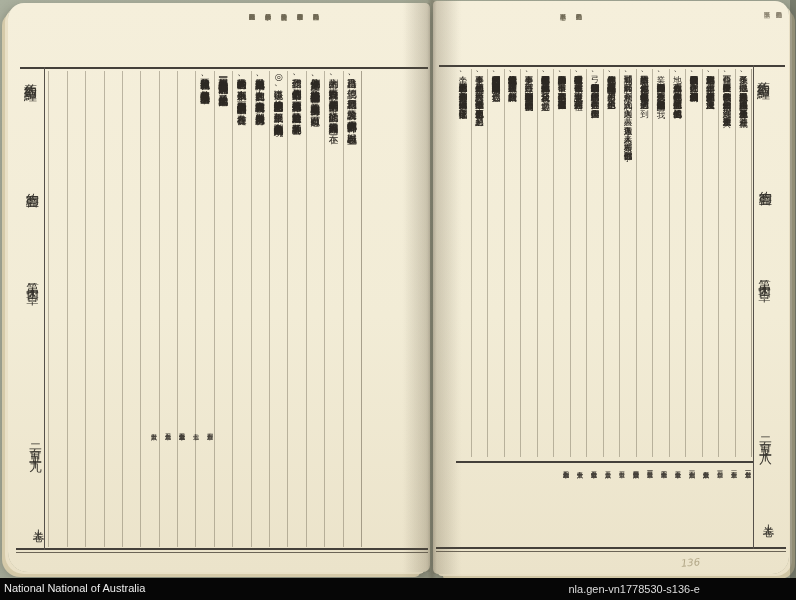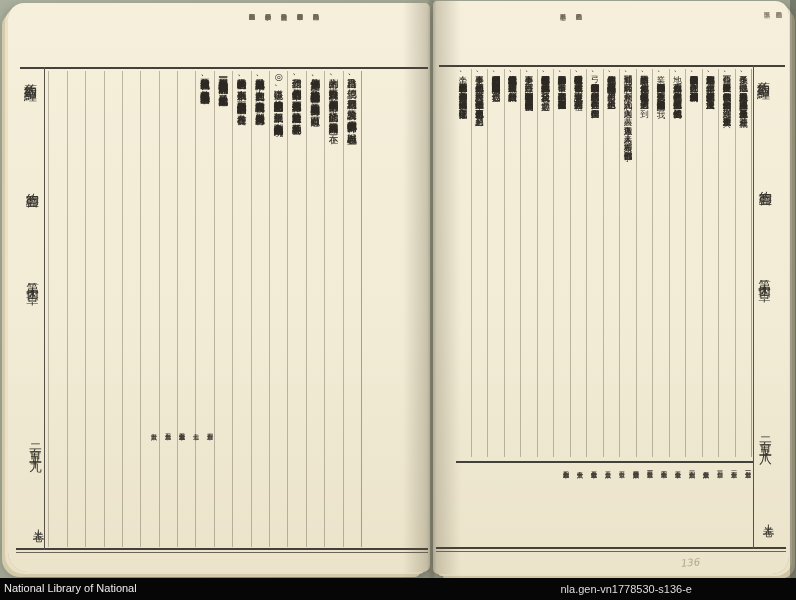--- a/index.html
+++ b/index.html
@@ -38,21 +38,21 @@
   
   .notes{position:absolute;writing-mode:vertical-rl;text-orientation:upright;overflow:hidden;}
   .notes>div{font-size:6px;line-height:7px;color:#6f6854;margin-left:9px;letter-spacing:0;}
   .footnotes>div{color:#45403a;margin-left:7px;font-size:6px;line-height:7px;}
   .corner-notes>div{color:#8b8370;margin-left:5px;}
   .pencil{position:absolute;color:#b3a888;font-size:10px;font-style:italic;
     transform:rotate(-4deg);font-family:"DejaVu Sans",sans-serif;}
   
   #footer-bar{position:absolute;left:0;bottom:0;width:796px;height:22px;background:#060606;}
   #footer-bar .lib{position:absolute;left:4px;top:4px;color:#ececec;font:11px "Liberation Sans",sans-serif;}
-  #footer-bar .id{position:absolute;right:104px;top:5px;color:#dcdcdc;font:11px "Liberation Sans",sans-serif;}
+  #footer-bar .id{position:absolute;right:96px;top:5px;color:#dcdcdc;font:11px "Liberation Sans",sans-serif;}
   
   #edge-right{position:absolute;right:0;top:0;width:6px;height:578px;background:rgba(70,74,62,.45);}
 </style>
 </head>
 <body>
 
 <div id="canvas">
 
   <div class="page" id="left-page">
     <div class="inner-shade"></div>
@@ -169,17 +169,17 @@
         <div>利十八章三利十九章二</div>
       </div>
 
     <div class="pencil" style="left:248px;top:556px;">136</div>
   </div>
 
   <div id="gutter-shadow"></div>
   <div id="edge-right"></div>
 
   <div id="footer-bar">
-    <span class="lib">National Library of National</span>
+    <span class="lib">National National of Australia</span>
     <span class="id">nla.gen-vn1778530-s136-e</span>
   </div>
 
 </div>
 
 </body></html>

